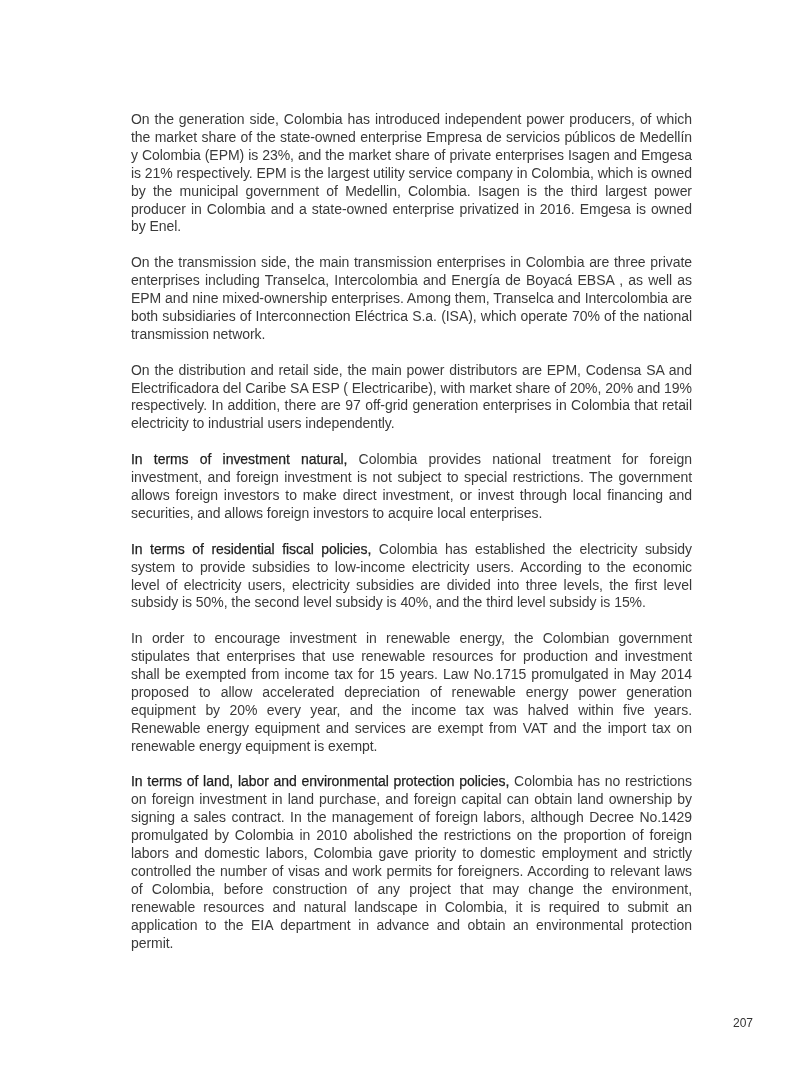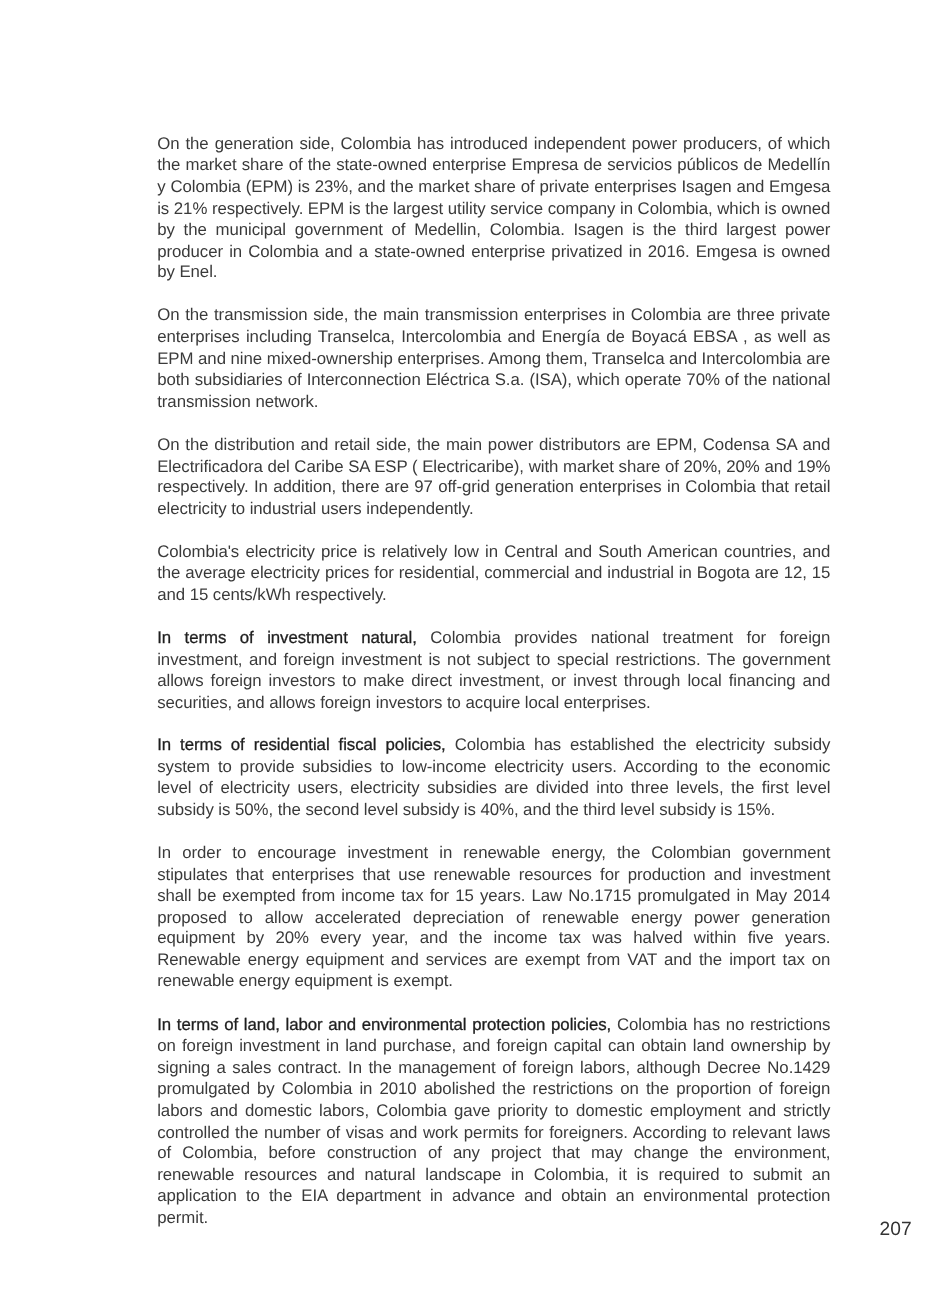--- a/index.html
+++ b/index.html
@@ -31,39 +31,36 @@
     .lead {
       color: #1e1e1e;
       font-weight: normal;
       -webkit-text-stroke: 0.25px #1e1e1e;
     }
     .page-number {
       position: absolute;
       left: 733px;
       top: 1016px;
       font-family: "Liberation Sans", sans-serif;
-      font-size: 16px;
+      font-size: 12px;
       color: #333333;
     }
   </style>
 </head>
 <body>
 
 <div class="page">
   <p class="para">
     <span class="lead"></span><span>On the generation side, Colombia has introduced independent power producers, of which the market share of the state-owned enterprise Empresa de servicios públicos de Medellín y Colombia (EPM) is 23%, and the market share of private enterprises Isagen and Emgesa is 21% respectively. EPM is the largest utility service company in Colombia, which is owned by the municipal government of Medellin, Colombia. Isagen is the third largest power producer in Colombia and a state-owned enterprise privatized in 2016. Emgesa is owned by Enel.</span>
   </p>
   <p class="para">
     <span class="lead"></span><span>On the transmission side, the main transmission enterprises in Colombia are three private enterprises including Transelca, Intercolombia and Energía de Boyacá EBSA , as well as EPM and nine mixed-ownership enterprises. Among them, Transelca and Intercolombia are both subsidiaries of Interconnection Eléctrica S.a. (ISA), which operate 70% of the national transmission network.</span>
   </p>
   <p class="para">
     <span class="lead"></span><span>On the distribution and retail side, the main power distributors are EPM, Codensa SA and Electrificadora del Caribe SA ESP ( Electricaribe), with market share of 20%, 20% and 19% respectively. In addition, there are 97 off-grid generation enterprises in Colombia that retail electricity to industrial users independently.</span>
-  </p>
-  <p class="para">
-    <span class="lead"></span><span>Colombia's electricity price is relatively low in Central and South American countries, and the average electricity prices for residential, commercial and industrial in Bogota are 12, 15 and 15 cents/kWh respectively.</span>
   </p>
   <p class="para">
     <span class="lead">In terms of investment natural,</span><span> Colombia provides national treatment for foreign investment, and foreign investment is not subject to special restrictions. The government allows foreign investors to make direct investment, or invest through local financing and securities, and allows foreign investors to acquire local enterprises.</span>
   </p>
   <p class="para">
     <span class="lead">In terms of residential fiscal policies,</span><span> Colombia has established the electricity subsidy system to provide subsidies to low-income electricity users. According to the economic level of electricity users, electricity subsidies are divided into three levels, the first level subsidy is 50%, the second level subsidy is 40%, and the third level subsidy is 15%.</span>
   </p>
   <p class="para">
     <span class="lead"></span><span>In order to encourage investment in renewable energy, the Colombian government stipulates that enterprises that use renewable resources for production and investment shall be exempted from income tax for 15 years. Law No.1715 promulgated in May 2014 proposed to allow accelerated depreciation of renewable energy power generation equipment by 20% every year, and the income tax was halved within five years. Renewable energy equipment and services are exempt from VAT and the import tax on renewable energy equipment is exempt.</span>
   </p>

